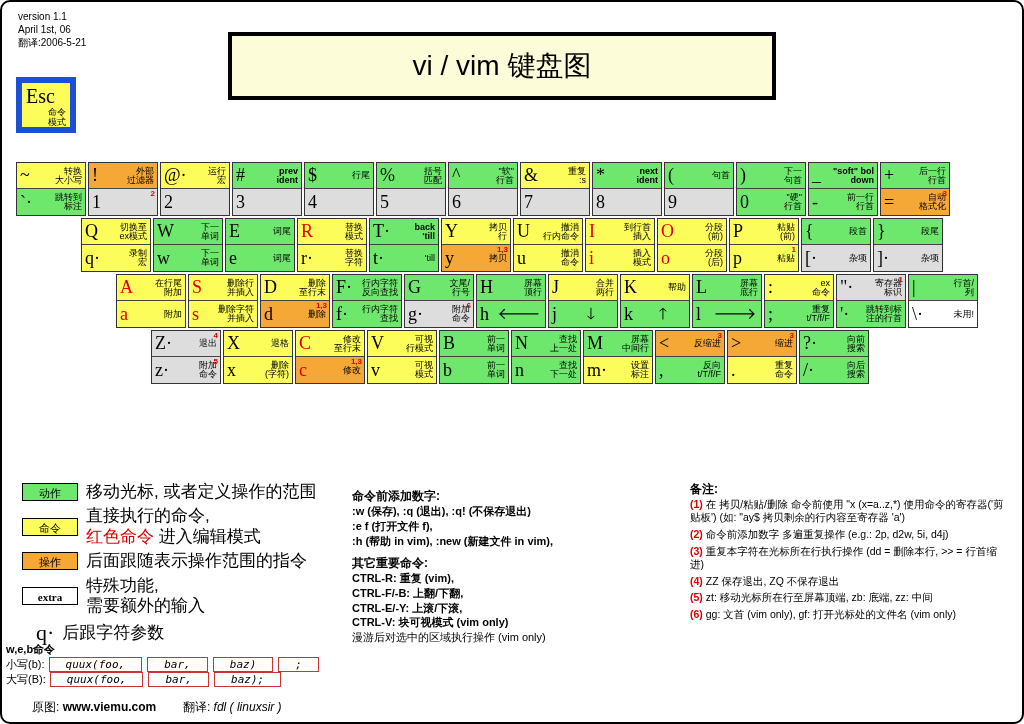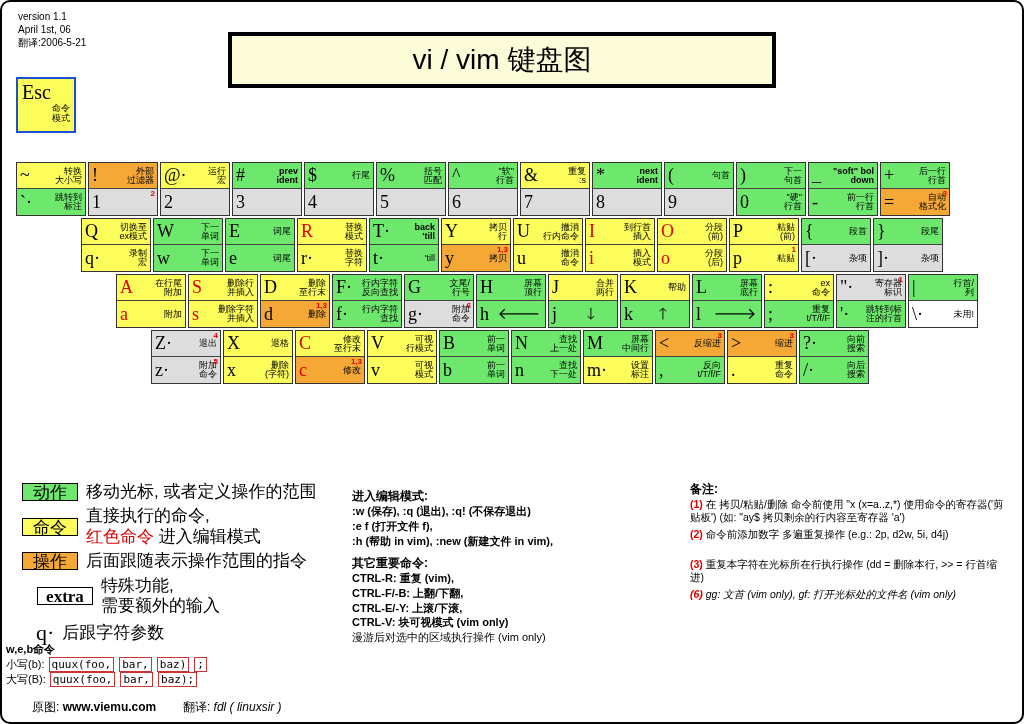--- a/index.html
+++ b/index.html
@@ -1,45 +1,45 @@
 <!DOCTYPE html>
 <html><head>
 <meta charset="utf-8">
 <style>
 * { margin: 0; padding: 0; box-sizing: border-box; }
 body { font-family: Arial, "Microsoft YaHei", sans-serif; background: #fff; width: 1024px; height: 724px; position: relative; border: 2px solid #000; border-radius: 10px; }
 .header-meta { position: absolute; top: 8px; left: 16px; font-size: 10px; line-height: 1.3; }
-.title-box { position: absolute; top: 30px; left: 226px; width: 548px; height: 56px; border: 4px solid #000; background: #fcfcd8; display: flex; align-items: center; justify-content: center; font-size: 28px; }
-.esc-key { position: absolute; top: 75px; left: 14px; width: 60px; height: 56px; background: #fcfc5a; border: 2px solid #1d4ed8; padding: 2px 4px; }
+.title-box { position: absolute; top: 30px; left: 226px; width: 548px; height: 68px; border: 4px solid #000; background: #fcfcd8; display: flex; align-items: center; justify-content: center; font-size: 28px; }
+.esc-key { position: absolute; top: 75px; left: 14px; width: 60px; height: 56px; background: #fcfc5a; border: 6px solid #1d4ed8; padding: 2px 4px; }
 .esc-key .big { font-size: 20px; font-family: "Times New Roman", serif; }
 .esc-key .sm { font-size: 9px; text-align: right; line-height: 1.1; }
 .kbd { position: absolute; left: 14px; }
 .row { display: flex; gap: 2px; margin-bottom: 2px; }
 .key { display: flex; flex-direction: column; width: 70px; border: 1px solid #333; }
 .half { height: 26px; display: flex; align-items: center; padding: 1px 3px; border-bottom: 1px solid #444; position: relative; }
 .half:last-child { border-bottom: none; }
 .sym { font-family: "Times New Roman", serif; font-size: 18px; font-weight: normal; min-width: 16px; }
 .sym.red { color: #d00; }
 .lbl { font-size: 9px; line-height: 1; flex: 1; text-align: right; }
 .lbl b { font-weight: bold; }
 .sup { position: absolute; top: 0; right: 2px; font-size: 8px; color: #d00; font-weight: bold; }
 .c-g { background: #6de86d; }
 .c-y { background: #fcfc5a; }
 .c-o { background: #f5a836; }
 .c-w { background: #fff; }
 .c-gr { background: #ddd; }
 .arrow { font-size: 16px; text-align: center; width: 100%; }
 .legend { position: absolute; top: 480px; left: 20px; font-size: 11px; }
 .legend-row { display: flex; align-items: center; margin-bottom: 4px; gap: 8px; }
-.legend-box { width: 56px; height: 18px; border: 1px solid #000; text-align: center; font-size: 17px; line-height: 18px; }
+.legend-box { width: 56px; height: 18px; border: 1px solid #000; text-align: center; font-size: 11px; line-height: 18px; }
 .legend-text { font-size: 17px; line-height: 1.2; }
 .legend-text .red { color: #d00; }
 .q-sym { font-family: "Times New Roman", serif; font-size: 22px; margin-left: 14px; }
 .wb-section { position: absolute; top: 640px; left: 4px; font-size: 11px; }
-.wb-section code { border: 1px solid #c33; padding: 0 2px; font-family: monospace; margin: 0 1px; }
+.wb-section code { border: 1px solid #c33; padding: 0 16px; font-family: monospace; margin: 0 1px; font-style: italic; }
 .ex-section { position: absolute; top: 480px; left: 350px; font-size: 11px; line-height: 1.35; }
 .ex-section h4 { font-size: 12px; margin-top: 6px; }
 .notes { position: absolute; top: 480px; left: 688px; font-size: 10.5px; line-height: 1.3; width: 320px; }
 .notes h4 { font-size: 12px; }
 .notes .n { color: #d00; font-weight: bold; }
 .footer { position: absolute; bottom: 6px; left: 30px; font-size: 12px; }
 </style>
 </head>
 <body>
 
@@ -557,55 +557,57 @@
     </div>
     <div class="legend-row">
       <div class="legend-box c-y">命令</div>
       <div class="legend-text">直接执行的命令,<br><span class="red">红色命令</span> 进入编辑模式</div>
     </div>
     <div class="legend-row">
       <div class="legend-box c-o">操作</div>
       <div class="legend-text">后面跟随表示操作范围的指令</div>
     </div>
     <div class="legend-row">
-      <div class="legend-box c-w" style="font-weight: bold; font-family: serif; margin-left: 15px;">extra</div>
+      <div class="legend-box c-w" style="font-weight: bold; font-family: serif;">extra</div>
       <div class="legend-text">特殊功能,<br>需要额外的输入</div>
     </div>
     <div class="legend-row">
       <span class="q-sym">q·</span>
       <div class="legend-text">后跟字符参数</div>
     </div>
   </div>
 
 <div class="wb-section">
   <b>w,e,b命令</b><br>
   <span>小写(b):</span> <span id="wbl"><code>quux(foo,</code> <code>bar,</code> <code>baz)</code> <code>;</code></span><br>
   <span>大写(B):</span> <span id="wbu"><code>quux(foo,</code> <code>bar,</code> <code>baz);</code></span>
 </div>
 
 <div class="ex-section">
-  <h4>进入编辑模式:</h4>
+  <h4>命令前添加数字:</h4>
   <div><b>:w (保存), :q (退出), :q! (不保存退出)</b></div>
   <div><b>:e f (打开文件 f),</b></div>
   <div><b>:h (帮助  in vim), :new (新建文件  in vim),</b></div>
   <h4>其它重要命令:</h4>
   <div><b>CTRL-R: 重复  (vim),</b></div>
   <div><b>CTRL-F/-B: 上翻/下翻,</b></div>
   <div><b>CTRL-E/-Y: 上滚/下滚,</b></div>
   <div><b>CTRL-V: 块可视模式  (vim only)</b></div>
   <div>漫游后对选中的区域执行操作  (vim only)</div>
 </div>
 
 <div class="notes">
   <h4>备注:</h4>
   <div id="notes-list">
       <div style="margin-bottom: 3px;"><span class="n">(1)</span> 在  拷贝/粘贴/删除  命令前使用  "x (x=a..z,*)  使用命令的寄存器('剪贴板')  (如: "ay$ 拷贝剩余的行内容至寄存器  'a')</div>
-      <div style="margin-bottom: 16px;"><span class="n">(2)</span> 命令前添加数字  多遍重复操作  (e.g.: 2p, d2w, 5i, d4j)</div>
+      <div style="margin-bottom: 3px;"><span class="n">(2)</span> 命令前添加数字  多遍重复操作  (e.g.: 2p, d2w, 5i, d4j)</div>
       <div style="margin-bottom: 3px;"><span class="n">(3)</span> 重复本字符在光标所在行执行操作  (dd = 删除本行, &gt;&gt; = 行首缩进)</div>
-      <div style="margin-bottom: 9px; font-style: italic;"><span class="n">(6)</span> gg: 文首  (vim only),  gf: 打开光标处的文件名  (vim only)</div>
+      <div style="margin-bottom: 3px;"><span class="n">(4)</span> ZZ 保存退出, ZQ 不保存退出</div>
+      <div style="margin-bottom: 3px;"><span class="n">(5)</span> zt: 移动光标所在行至屏幕顶端,  zb: 底端, zz: 中间</div>
+      <div style="margin-bottom: 9px;"><span class="n">(6)</span> gg: 文首  (vim only),  gf: 打开光标处的文件名  (vim only)</div>
     </div>
 </div>
 
 <div class="footer">
   <span>原图: </span><b>www.viemu.com</b>
   &nbsp;&nbsp;&nbsp;&nbsp;&nbsp;&nbsp;
   <span>翻译:  </span><i>fdl  ( linuxsir )</i>
 </div>
 
 </body></html>

